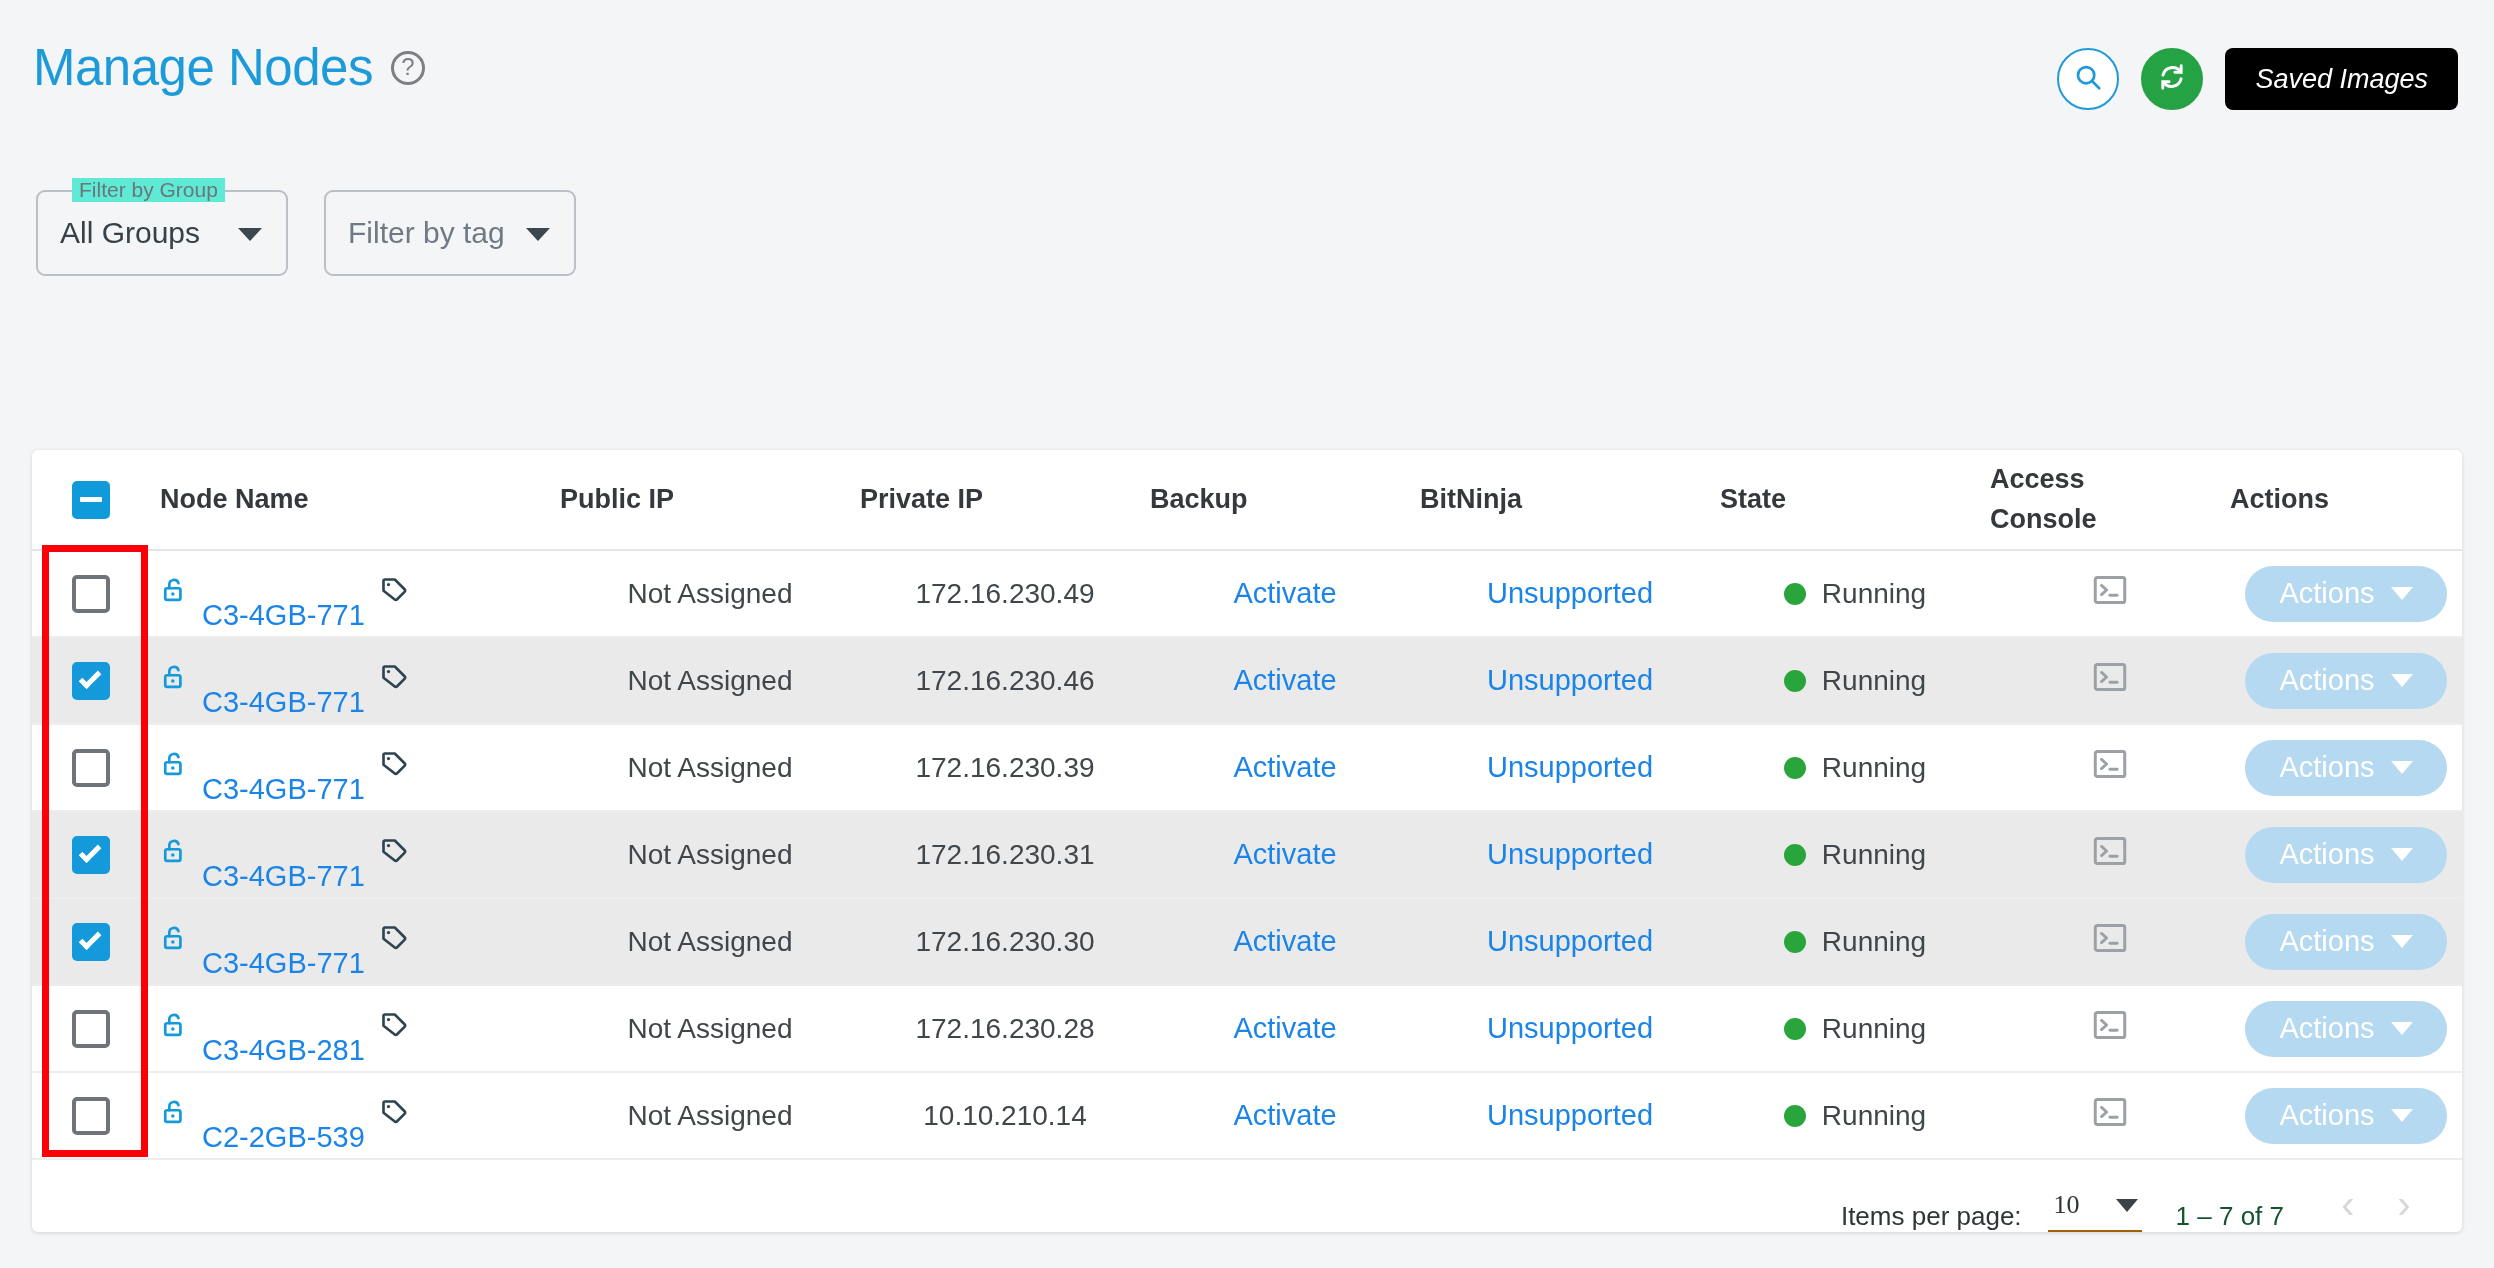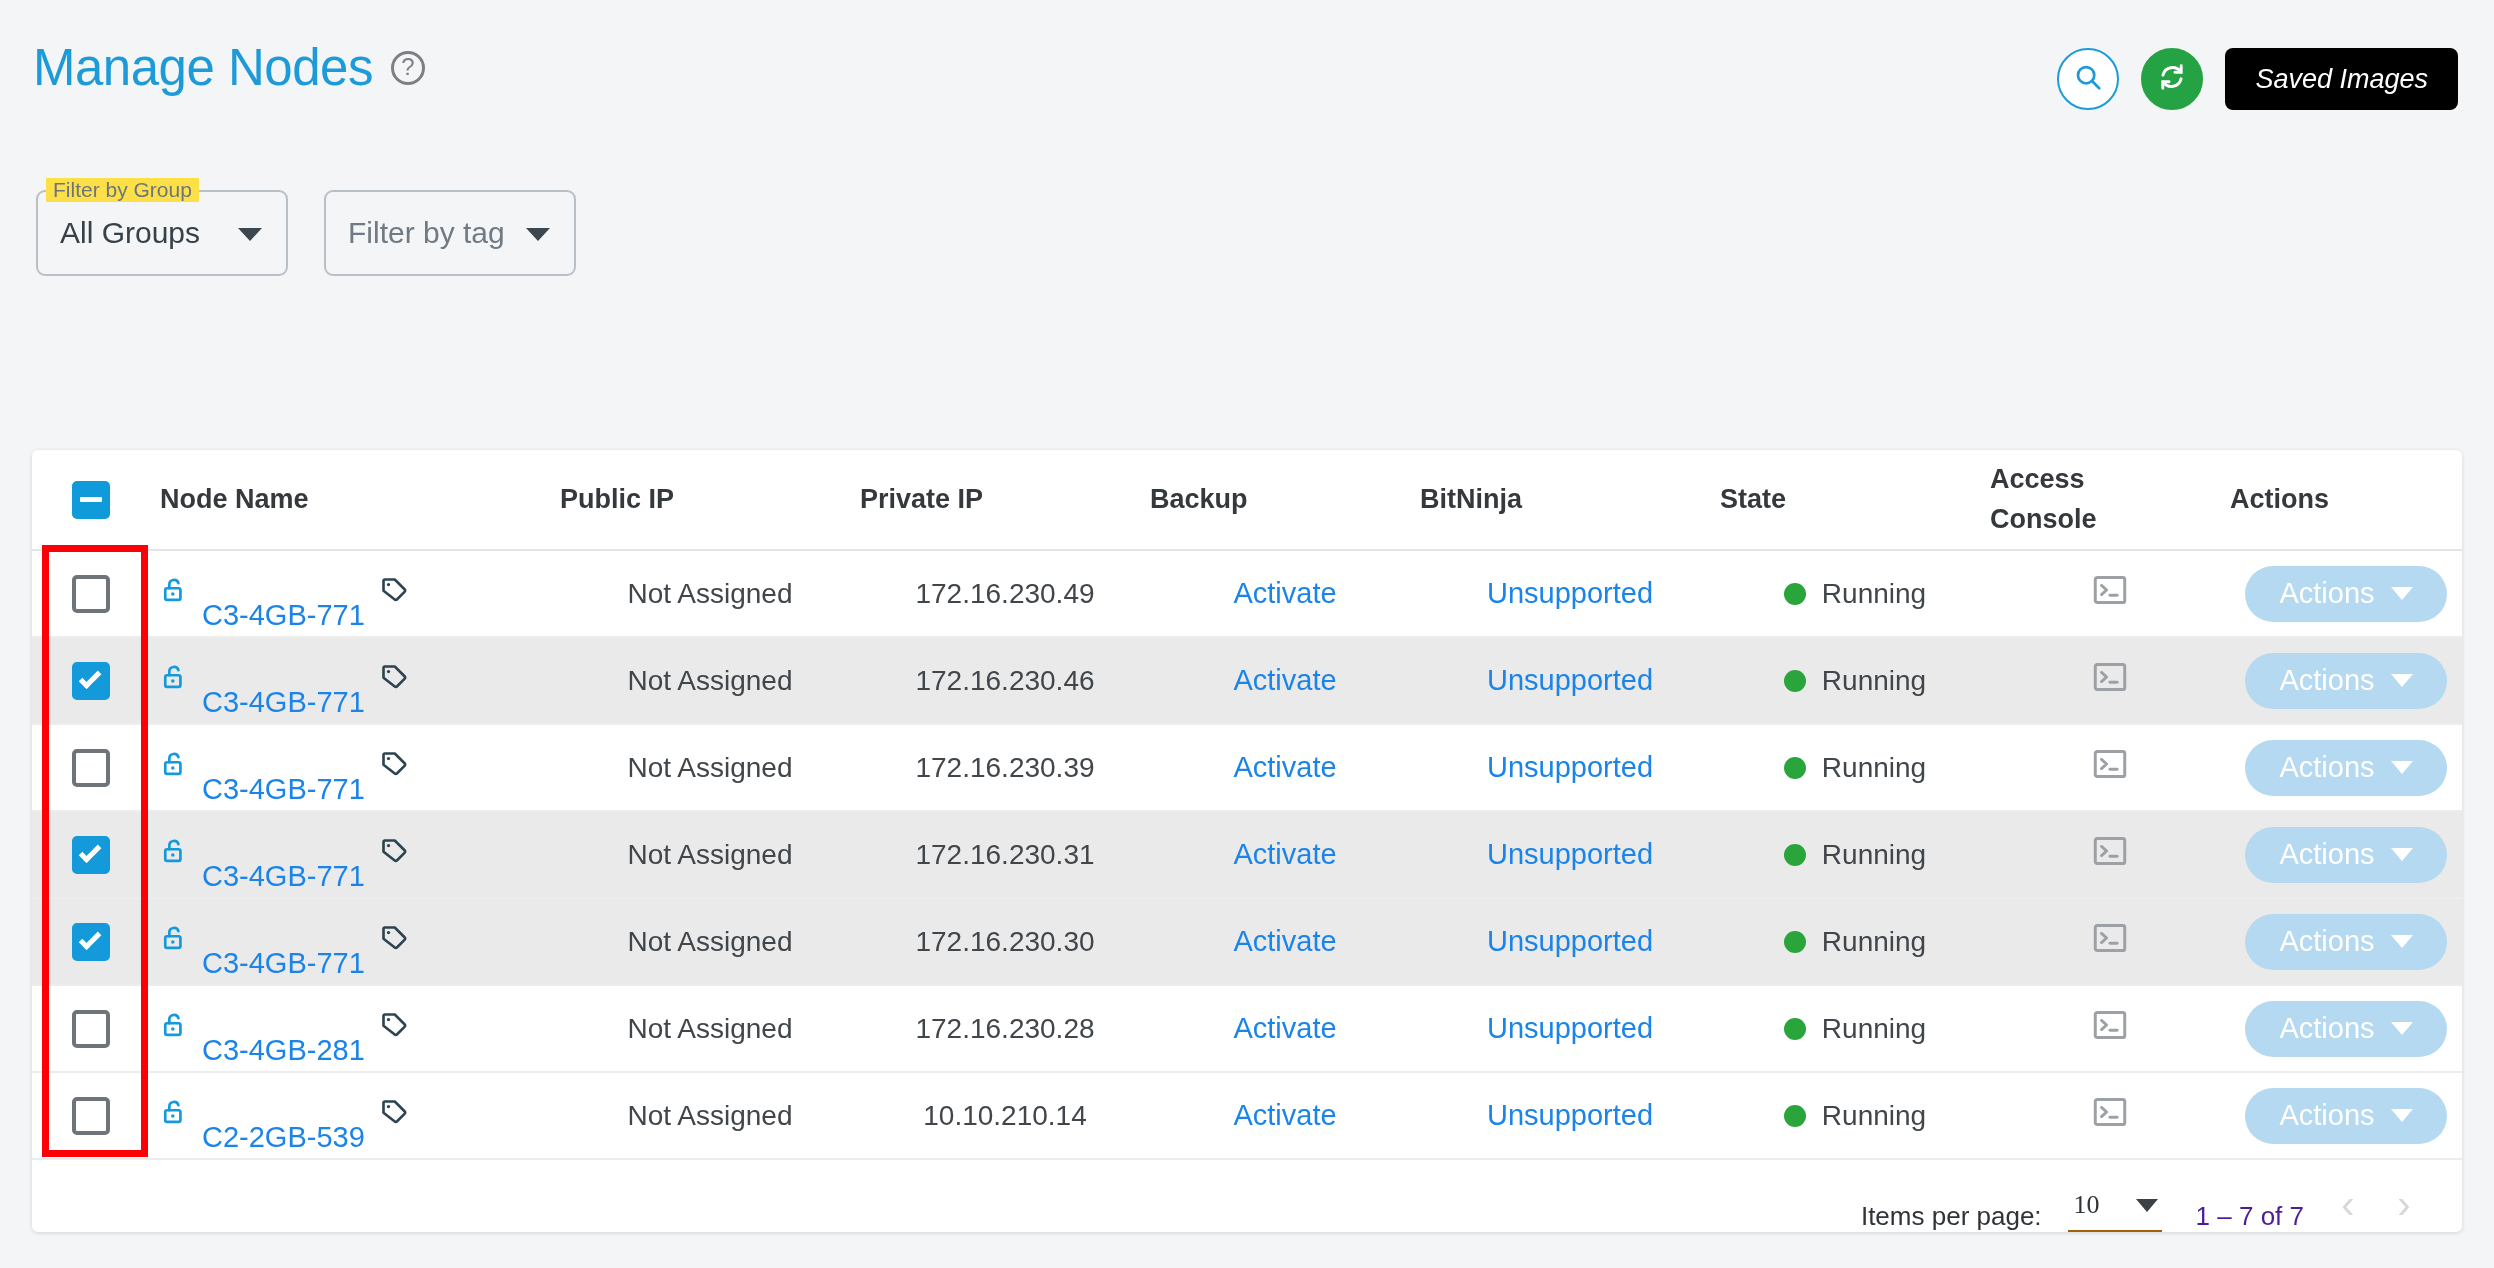--- a/index.html
+++ b/index.html
@@ -58,22 +58,22 @@
     position: absolute; left: 36px; top: 190px;
     display: flex; gap: 36px;
   }
   .mat-field {
     position: relative; height: 86px; width: 252px;
     border: 2px solid #b9c0c7; border-radius: 9px;
     display: flex; align-items: center; padding: 0 22px;
     background: transparent; cursor: pointer;
   }
   .mat-field .notch-label {
-    position: absolute; top: -14px; left: 8px;
-    background: #fde047; padding: 0 7px;
+    position: absolute; top: -14px; left: 34px;
+    background: #5eead4; padding: 0 7px;
     font-size: 21px; color: #6c757d;
   }
   .mat-value { font-size: 30px; color: #37414a; }
   .mat-value.placeholder { color: #6f7a84; }
   .caret-down {
     position: absolute; right: 24px; top: 50%;
     width: 0; height: 0; margin-top: -5px;
     border-left: 12px solid transparent;
     border-right: 12px solid transparent;
     border-top: 13px solid #3d474f;
@@ -200,21 +200,21 @@
     cursor: pointer;
     font-family: Liberation Serif, serif;
   }
   .pg-select .val { font-size: 26px; color: #2f3439; }
   .pg-select .tri {
     width: 0; height: 0;
     border-left: 11px solid transparent;
     border-right: 11px solid transparent;
     border-top: 13px solid #3c4146;
   }
-  .pg-range { font-size: 26px; color: #4c1d95; margin-right: 16px; }
+  .pg-range { font-size: 26px; color: #14532d; margin-right: 36px; }
   .pg-arrow {
     width: 56px; height: 56px;
     display: flex; align-items: center; justify-content: center;
     color: #d5d7d9; font-size: 40px; cursor: pointer;
     background: transparent; border: none; font-family: "Liberation Sans", sans-serif;
   }
 
   
   .annotation-box {
     position: absolute; left: 42px; top: 545px;

